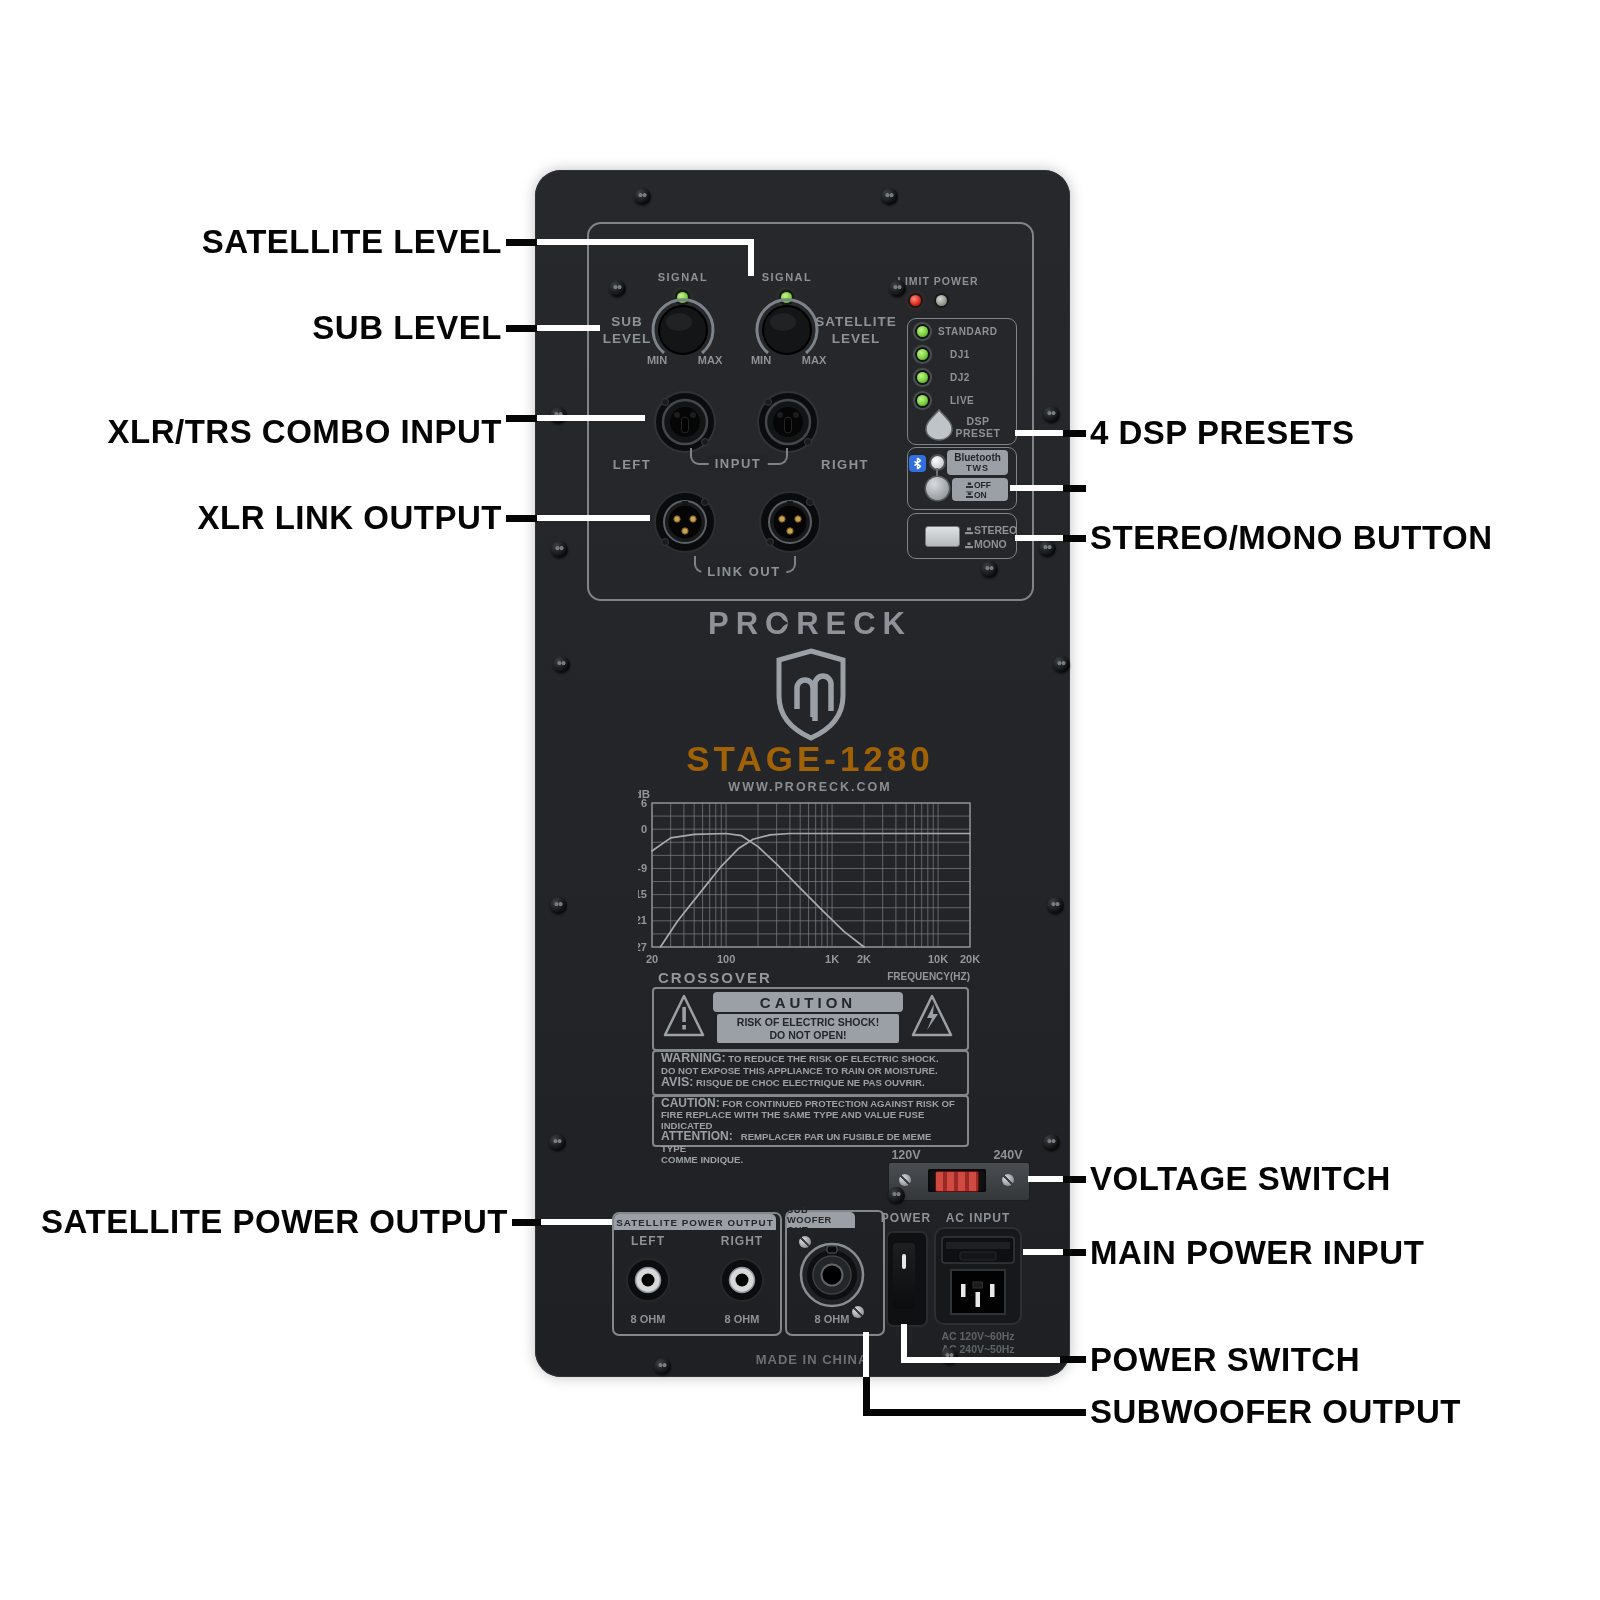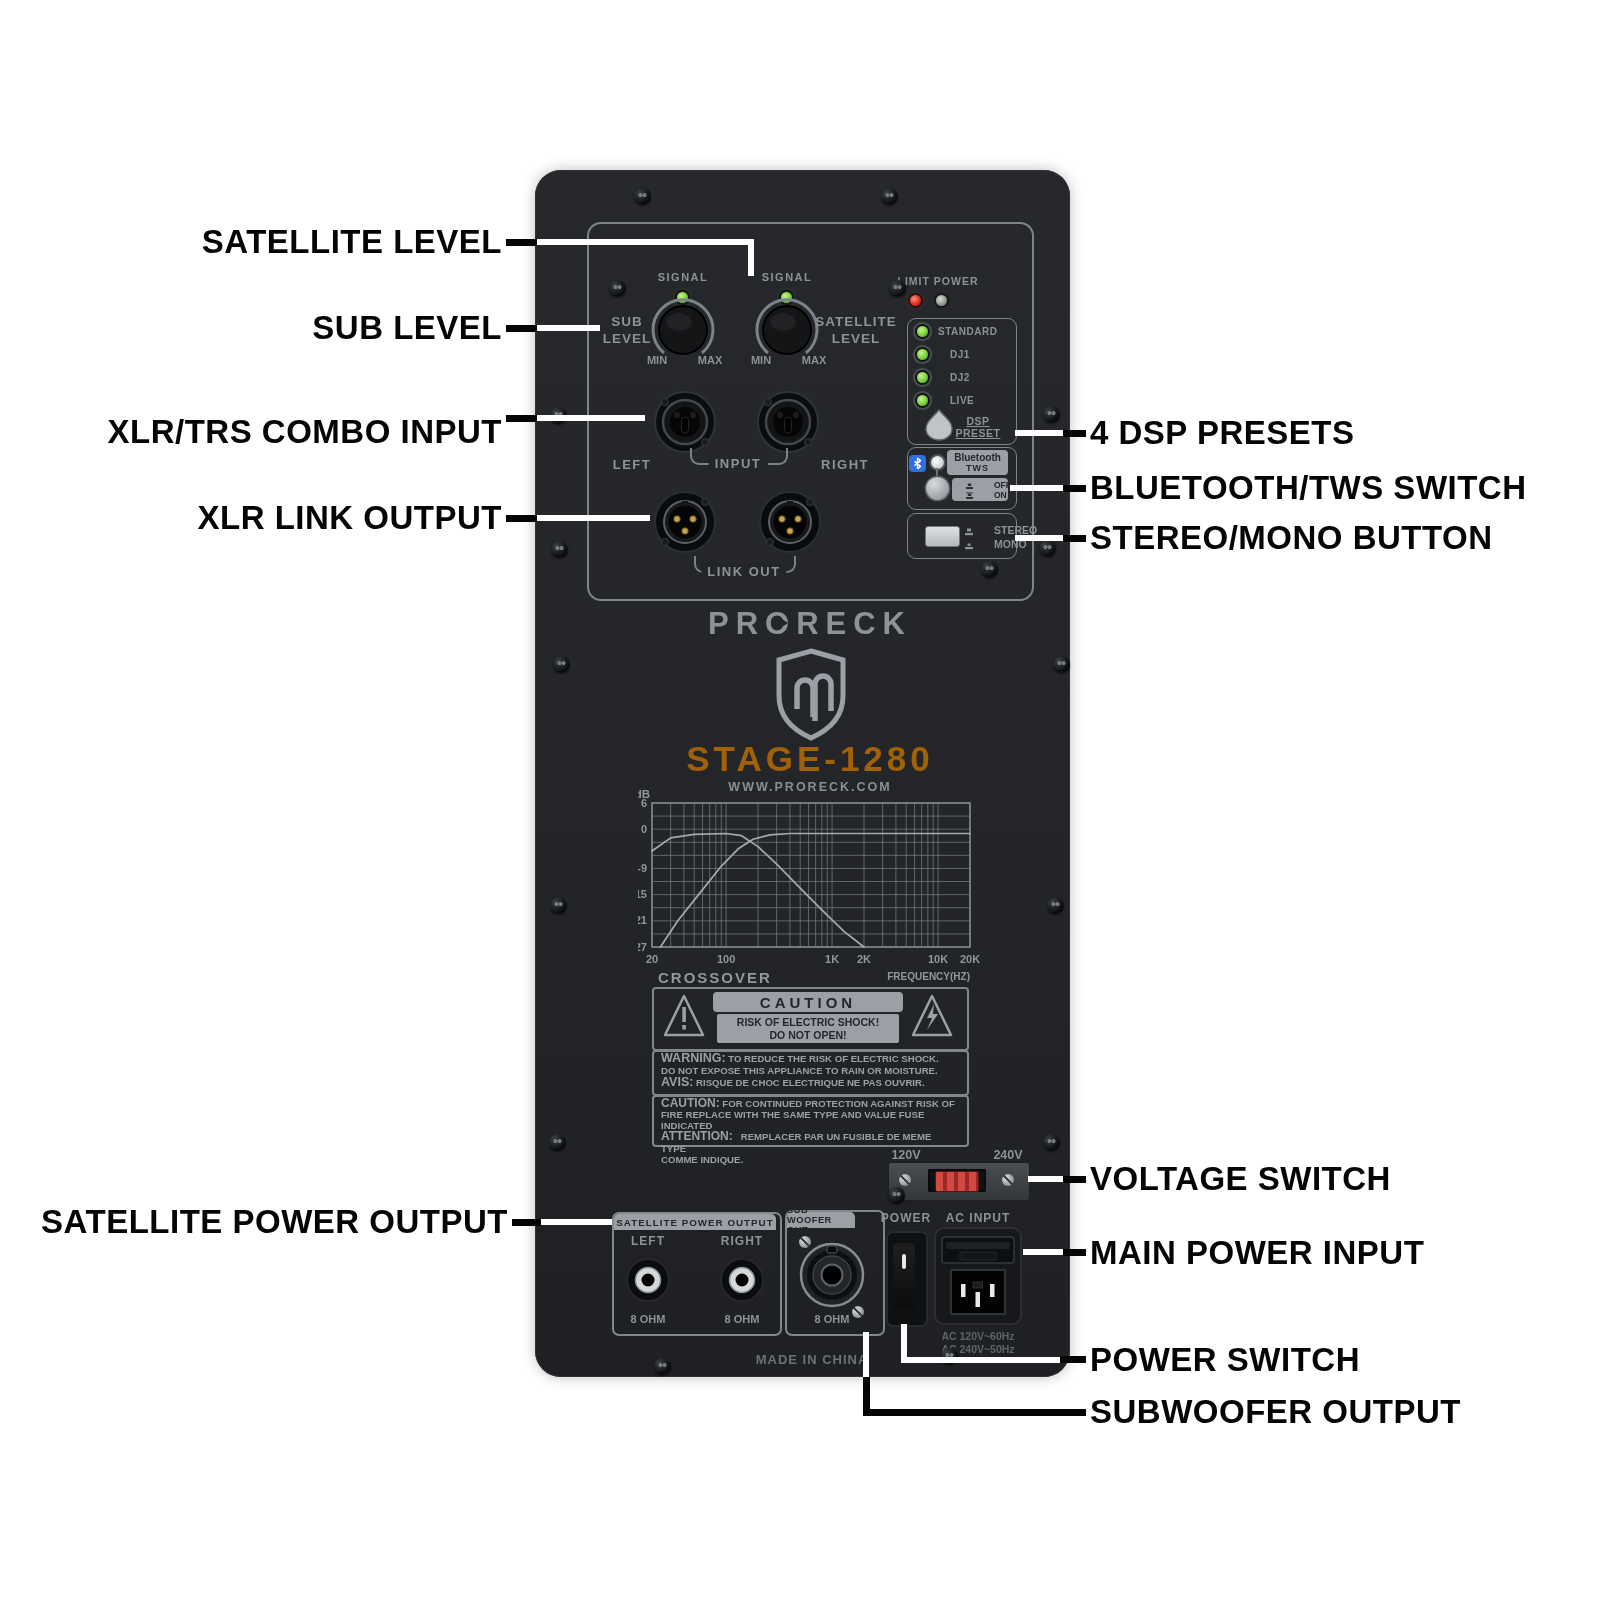--- a/index.html
+++ b/index.html
@@ -41,21 +41,21 @@
            box-shadow:0 0 0 2px #17181a;}
   .led-bezel{box-shadow:0 0 0 2px #121314, 0 0 0 4px #4a4e52, 0 0 6px rgba(120,210,60,.5);}
   
   .gplate{position:absolute;background:#9aa0a6;border-radius:4px;color:#24262a;font-weight:700;
           display:flex;align-items:center;justify-content:center;}
   .gbtn{position:absolute;background:linear-gradient(180deg,#dfe2e4,#b4b8bc);
         border:1px solid #74787d;border-radius:3px;}
   .bracket{position:absolute;border-left:2px solid #7c8288;border-right:2px solid #7c8288;
            border-bottom:2px solid #7c8288;border-radius:0 0 9px 9px;}
   .brk-txt{position:absolute;background:#232528;padding:0 6px;transform:translate(-50%,-50%);}
-  .row{display:flex;align-items:flex-end;gap:20px;}
+  .row{display:flex;align-items:center;gap:0;}
 </style>
 </head>
 <body>
 
 <div id="stage">
 
   <div class="panel"></div>
 
   <div class="obox" style="left:587px;top:222px;width:443px;height:375px;"></div>
 
@@ -103,21 +103,21 @@
   <span class="abs ptx" style="left:950px;top:349px;font-size:10px;letter-spacing:0.5px;">DJ1</span>
   <div class="led led-green led-bezel" style="left:917px;top:372px;"></div>
   <span class="abs ptx" style="left:950px;top:372px;font-size:10px;letter-spacing:0.5px;">DJ2</span>
   <div class="led led-green led-bezel" style="left:917px;top:395px;"></div>
   <span class="abs ptx" style="left:950px;top:395px;font-size:10px;letter-spacing:0.5px;">LIVE</span>
   <div class="abs" style="left:925px;top:409px;">
     <svg width="28" height="32">
         <path d="M14,1 C21,9 27,13 27,20 A13,11 0 1 1 1,20 C1,13 7,9 14,1 Z" fill="#bfc4c8" stroke="#63676c" stroke-width="1.5"></path>
       </svg>
   </div>
-  <div class="ctr ptx" style="left:978px;top:427px;font-size:10.5px;letter-spacing:0.5px;text-align:center;line-height:12px;text-decoration:underline;">
+  <div class="ctr ptx" style="left:978px;top:427px;font-size:10.5px;letter-spacing:0.5px;text-align:center;line-height:12px;">
     <div>DSP</div>
       <div>PRESET</div>
   </div>
 
   <div class="sbox" style="left:907px;top:447px;width:108px;height:61px;"></div>
   <div class="abs" style="left:909px;top:455px;width:17px;height:17px;border-radius:4px;background:#2f6fe0;display:flex;align-items:center;justify-content:center;">
     <svg width="11" height="13">
         <path d="M5.5,1 V12 M5.5,1 L8.5,3.6 L2.5,8.6 M5.5,12 L8.5,9.4 L2.5,4.4" stroke="#fff" stroke-width="1.4" fill="none" stroke-linejoin="round"></path>
       </svg>
   </div>
@@ -459,20 +459,19 @@
   <div class="cwv" style="left:863px;top:1332px;height:45px;"></div>
   <div class="clv" style="left:863px;top:1377px;height:39px;"></div>
   <div class="cl" style="left:863px;top:1409px;width:223px;"></div>
 
   <div class="lab lab-l" style="right:1098px;top:242px;">SATELLITE LEVEL</div>
   <div class="lab lab-l" style="right:1098px;top:328px;">SUB LEVEL</div>
   <div class="lab lab-l" style="right:1098px;top:418px;margin-top:14px;">XLR/TRS COMBO INPUT</div>
   <div class="lab lab-l" style="right:1098px;top:518px;">XLR LINK OUTPUT</div>
   <div class="lab lab-l" style="right:1092px;top:1222px;">SATELLITE POWER OUTPUT</div>
   <div class="lab" style="left:1090px;top:433px;">4 DSP PRESETS</div>
-  <div class="lab" style="left:1090px;top:488px;">BLUETOOTH/TWS SWITCH</div>
   <div class="lab" style="left:1090px;top:538px;">STEREO/MONO BUTTON</div>
   <div class="lab" style="left:1090px;top:1179px;">VOLTAGE SWITCH</div>
   <div class="lab" style="left:1090px;top:1253px;">MAIN POWER INPUT</div>
   <div class="lab" style="left:1090px;top:1360px;">POWER SWITCH</div>
   <div class="lab" style="left:1090px;top:1412px;">SUBWOOFER OUTPUT</div>
 
 </div>
 
 </body></html>

